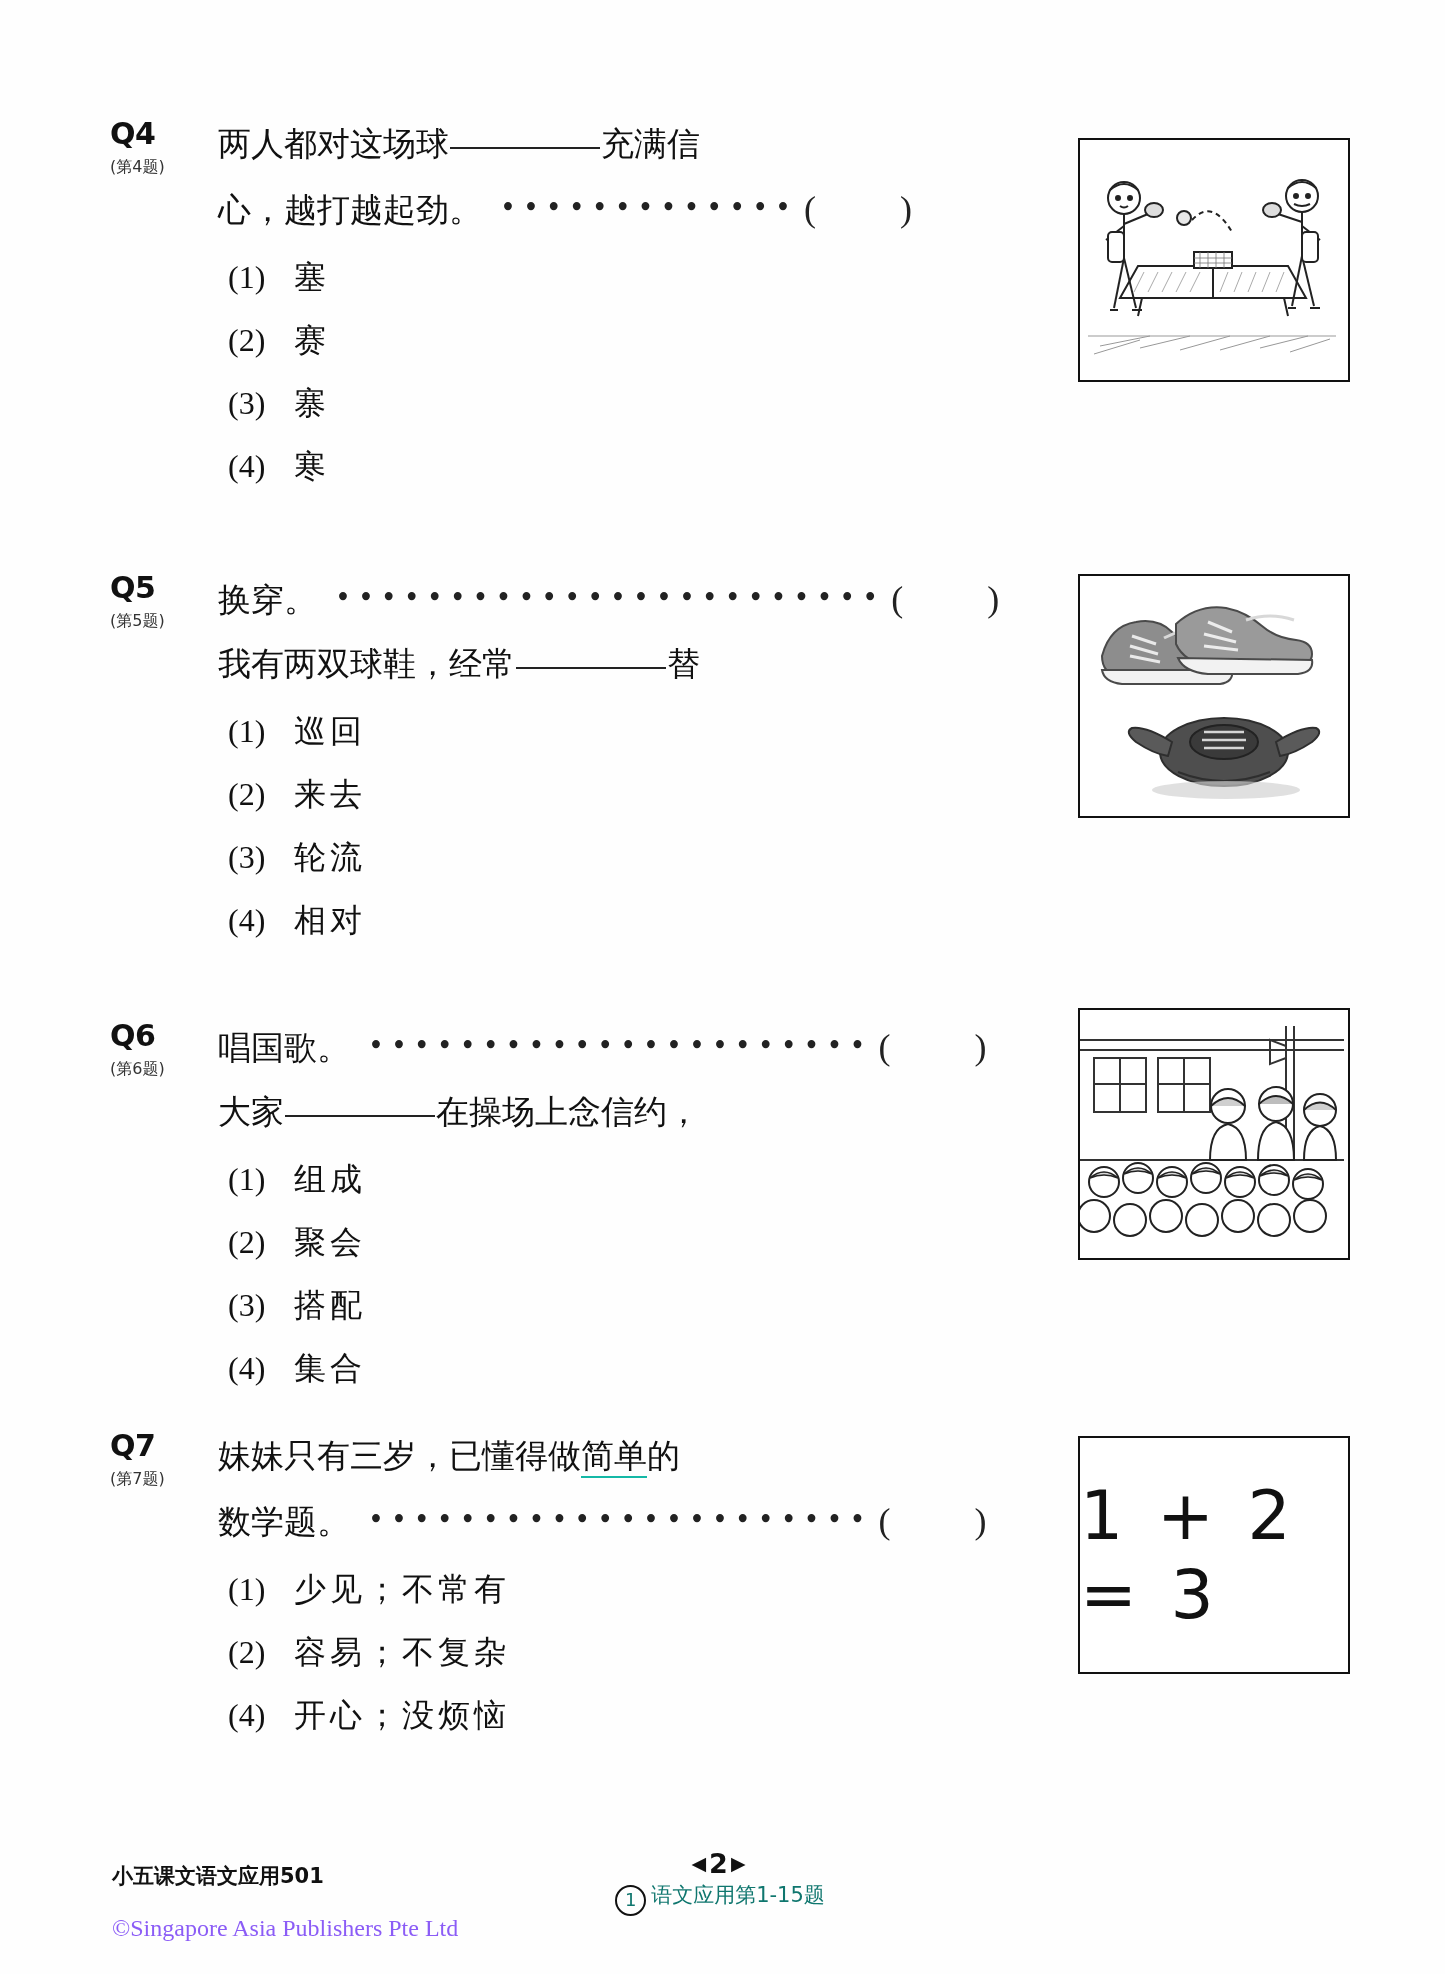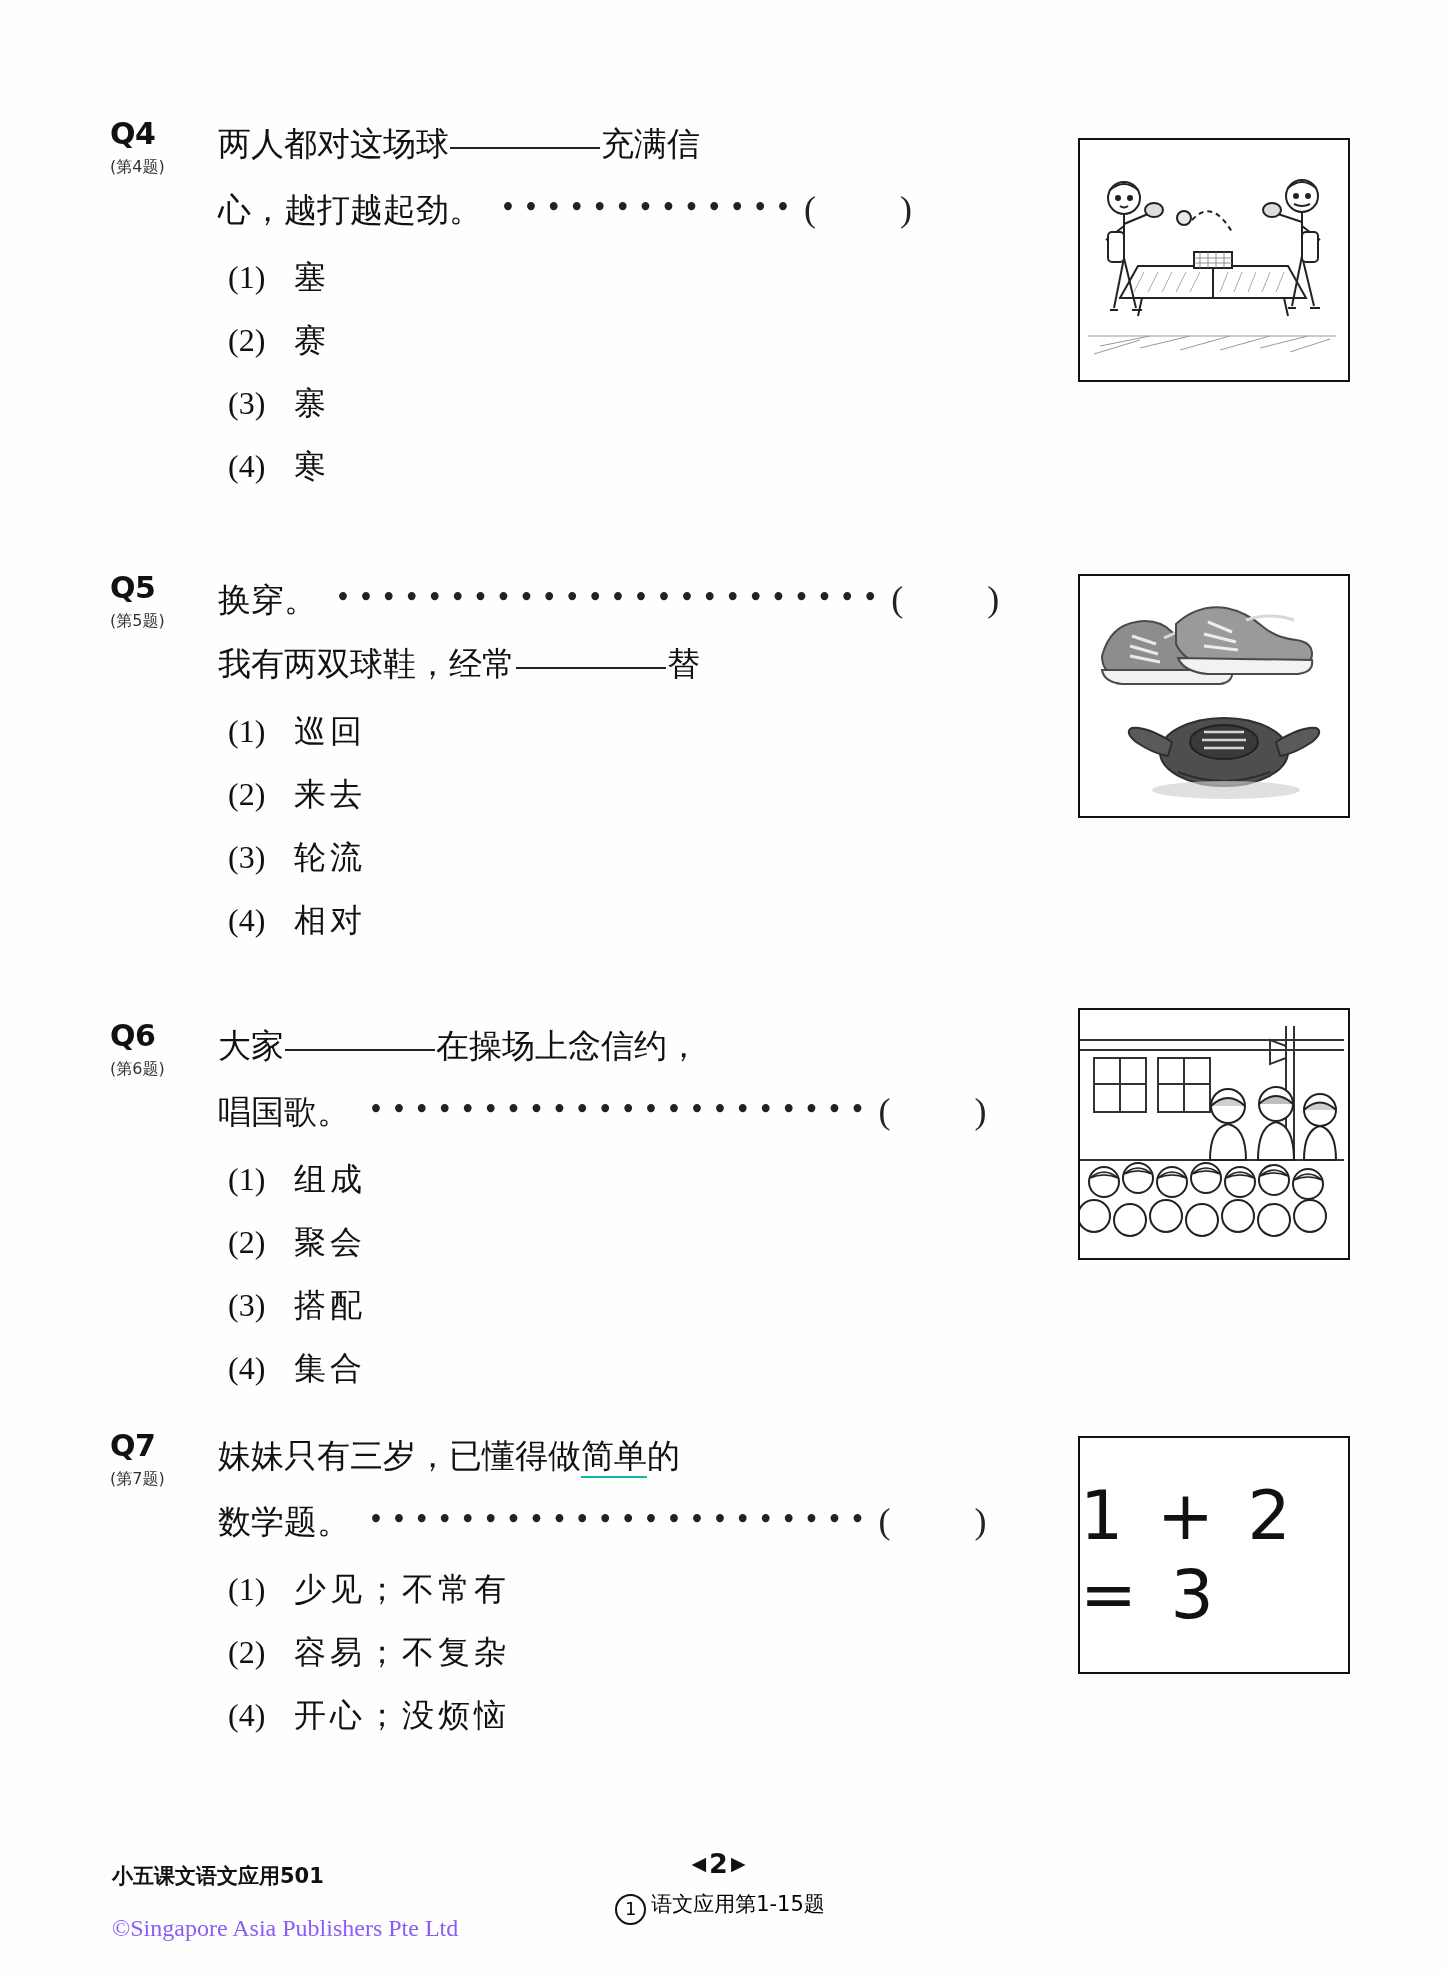--- a/index.html
+++ b/index.html
@@ -155,24 +155,24 @@
   }
   .pagenum {
     font-family: "DejaVu Sans", "Liberation Sans", sans-serif;
     font-weight: bold;
     font-size: 27px;
     color: #111;
     letter-spacing: 3px;
   }
   .pagenum .arw { font-size: 19px; vertical-align: 3px; }
   .footer-sec {
-    margin-top: 11px;
+    margin-top: 2px;
     font-family: "DejaVu Sans", "Liberation Sans", sans-serif;
     font-size: 21px;
-    color: #000000;
+    color: #0f766e;
     white-space: nowrap;
   }
   .circnum {
     display: inline-block;
     width: 27px; height: 27px;
     border: 2px solid #111;
     border-radius: 50%;
     line-height: 26px;
     text-align: center;
     font-size: 18px;
@@ -354,24 +354,24 @@
     </svg>
   </div>
 
   <div class="qblock" style="top:1014px;">
     <div class="q-left">
       <div class="q-code">Q6</div>
       <div class="q-sub">(第6题)</div>
     </div>
     <div class="q-body">
       <div class="q-line">
+        <span>唱国歌。</span><span class="dots">••••••••••••••••••••••</span><span class="paren">(</span><span class="paren-gap"></span><span class="paren">)</span>
+      </div>
+      <div class="q-line">
         <span>大家</span><span class="blank"></span><span>在操场上念信约，</span>
-      </div>
-      <div class="q-line">
-        <span>唱国歌。</span><span class="dots">••••••••••••••••••••••</span><span class="paren">(</span><span class="paren-gap"></span><span class="paren">)</span>
       </div>
       <div class="opts">
         <div class="opt"><span class="num">(1)</span><span class="txt">组成</span></div>
         <div class="opt"><span class="num">(2)</span><span class="txt">聚会</span></div>
         <div class="opt"><span class="num">(3)</span><span class="txt">搭配</span></div>
         <div class="opt"><span class="num">(4)</span><span class="txt">集合</span></div>
       </div>
     </div>
   </div>
 

